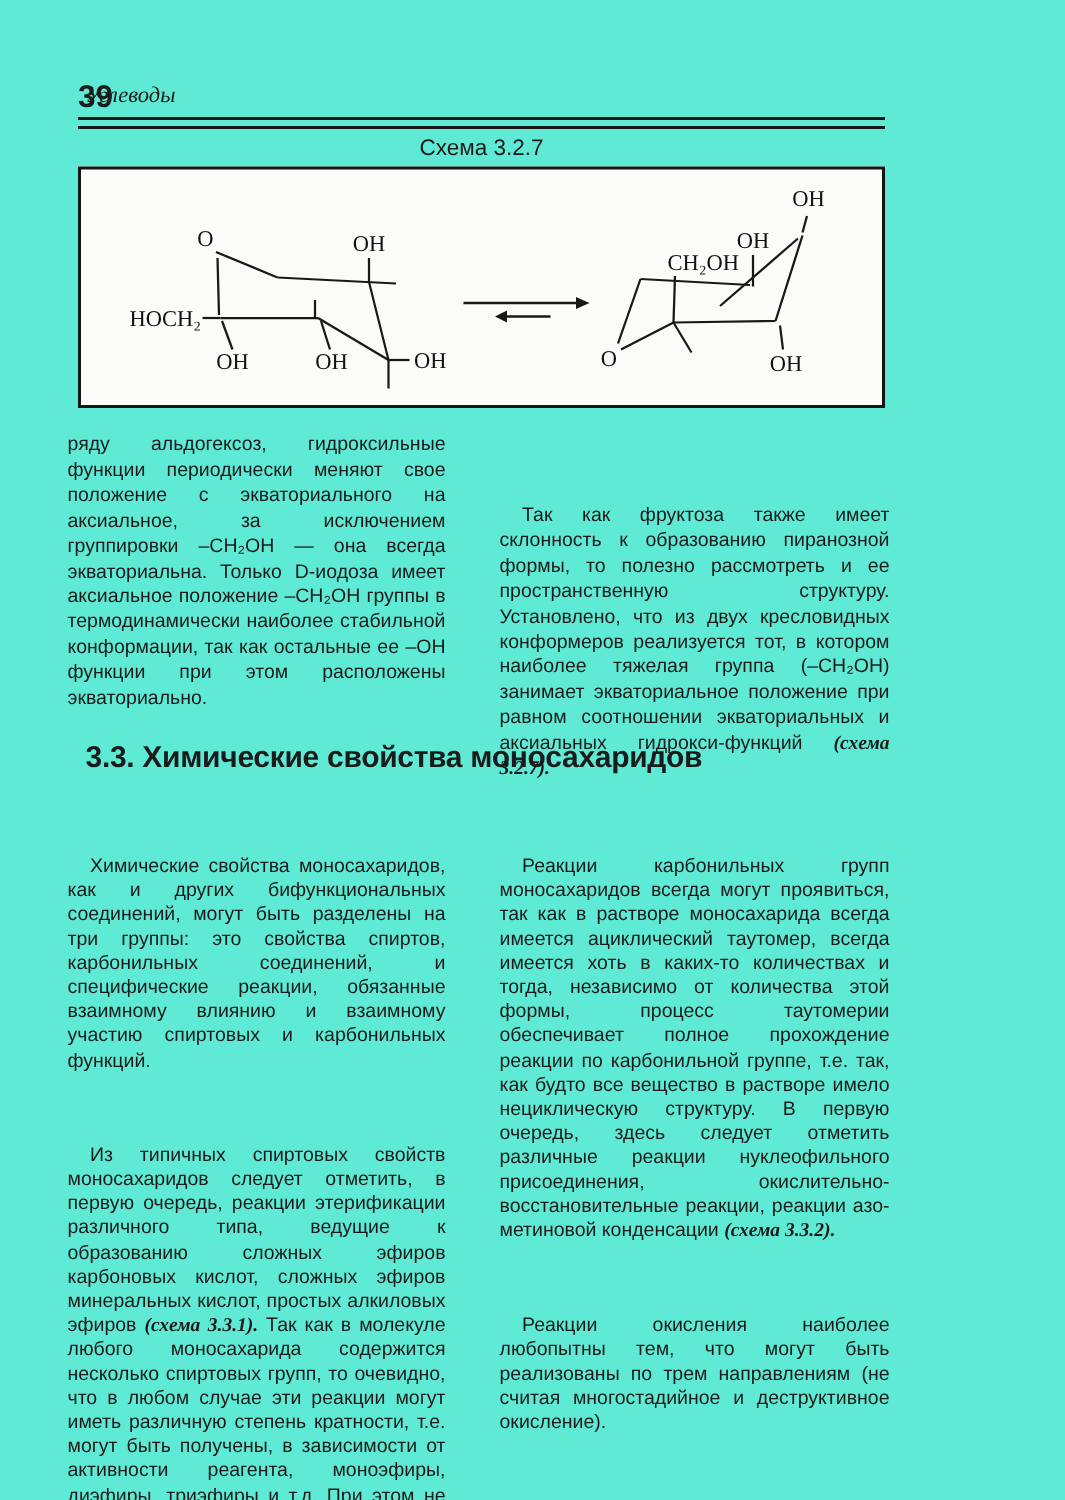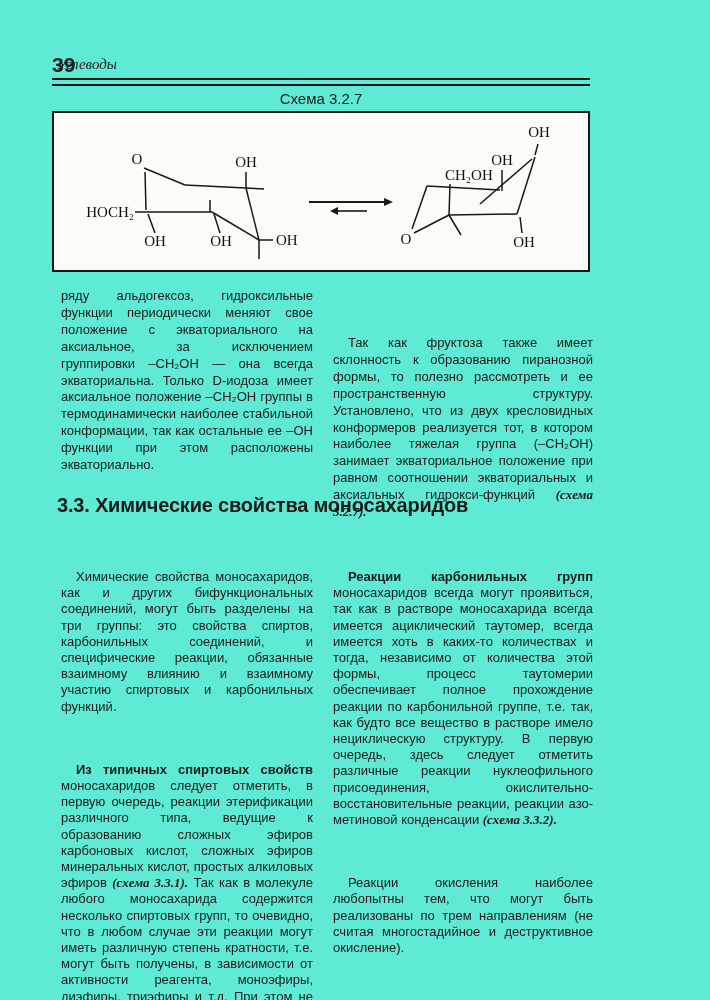--- a/index.html
+++ b/index.html
@@ -13,25 +13,25 @@
         border-top:2px solid #161616;border-bottom:2px solid #161616;}
   .scheme-caption{position:absolute;left:52px;top:90px;width:538px;text-align:center;
         font-weight:normal;font-size:15px;}
   .scheme-box{position:absolute;left:52px;top:111px;width:538px;height:161px;
         border:2px solid #151515;box-sizing:border-box;background:#fbfcf8;}
   .scheme-box svg{display:block;}
   .chem-label{font-family:"Liberation Serif",serif;font-size:15px;fill:#111;}
   .col{position:absolute;font-size:13px;text-align:justify;}
   .col-intro{top:288px;line-height:16.9px;}
   .col-sec{top:522px;line-height:16.2px;}
-  .col-left{left:61px;width:252px;}
+  .col-left{left:45px;width:252px;}
   .col-right{left:333px;width:260px;}
   .para{margin:0;}
   .para.indent{text-indent:15px;margin-top:47px;}
-  .run-b{font-weight:bold;}
+  .run-b{font-weight:normal;}
   .run-bi{font-family:"Liberation Serif",serif;font-style:italic;font-weight:bold;}
   .heading{position:absolute;left:57px;top:494px;width:538px;
         font-size:20px;font-weight:bold;letter-spacing:-0.2px;}
 </style>
 </head>
 <body>
 
 <div class="page">
 
   <div class="running-title">Углеводы</div>

